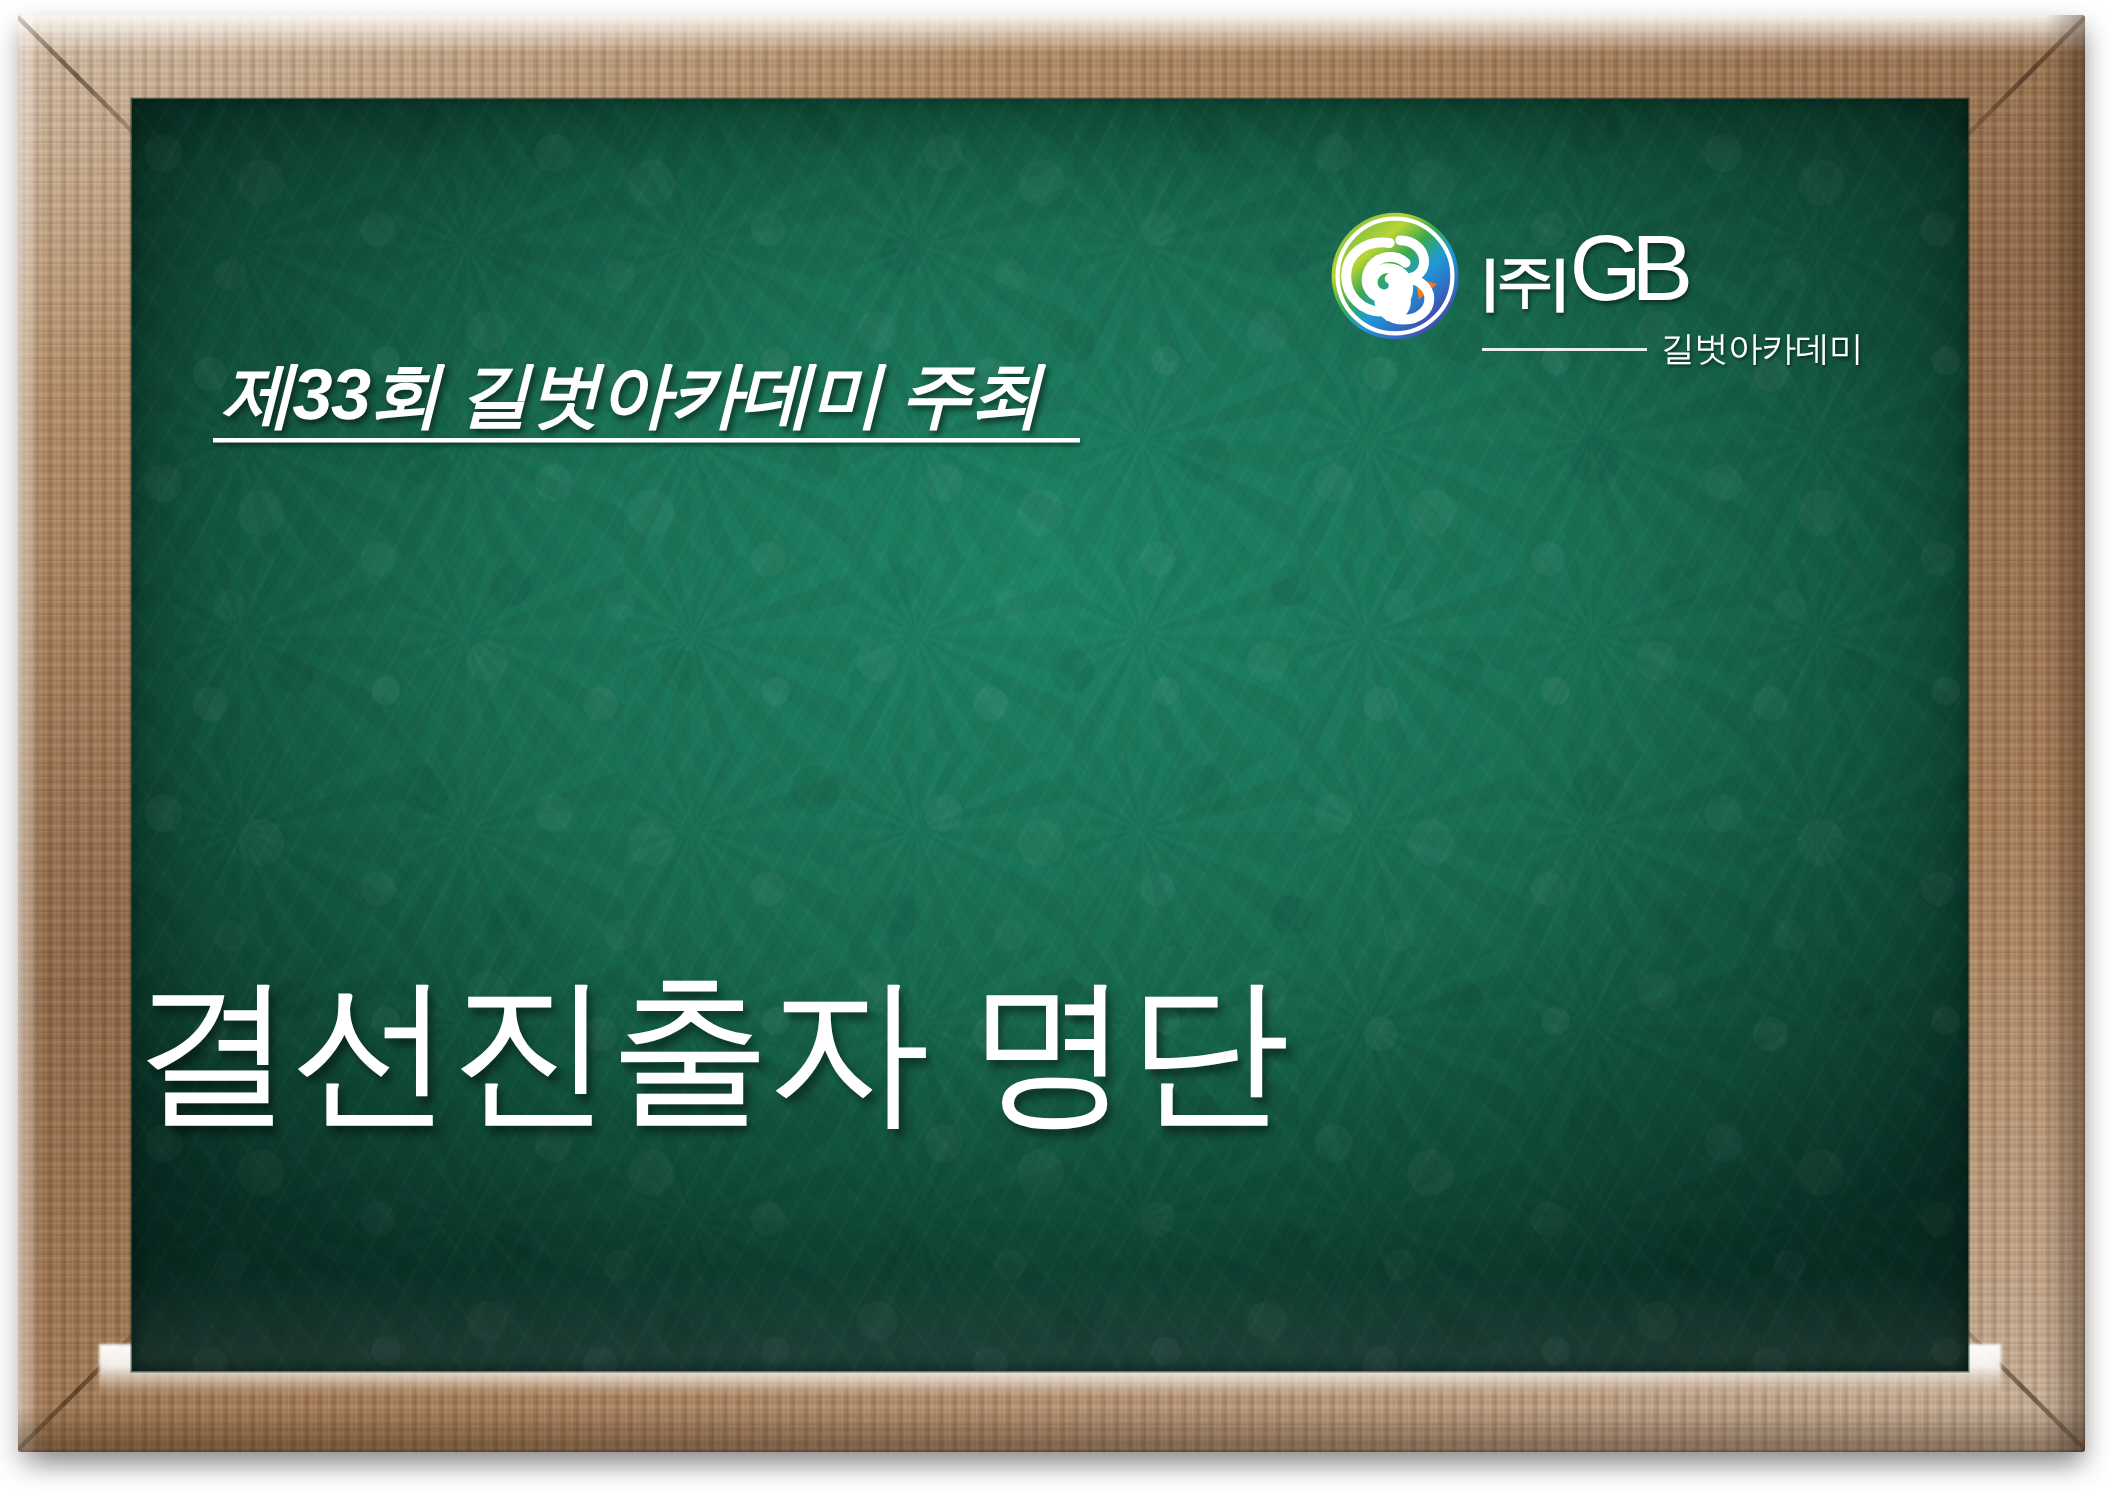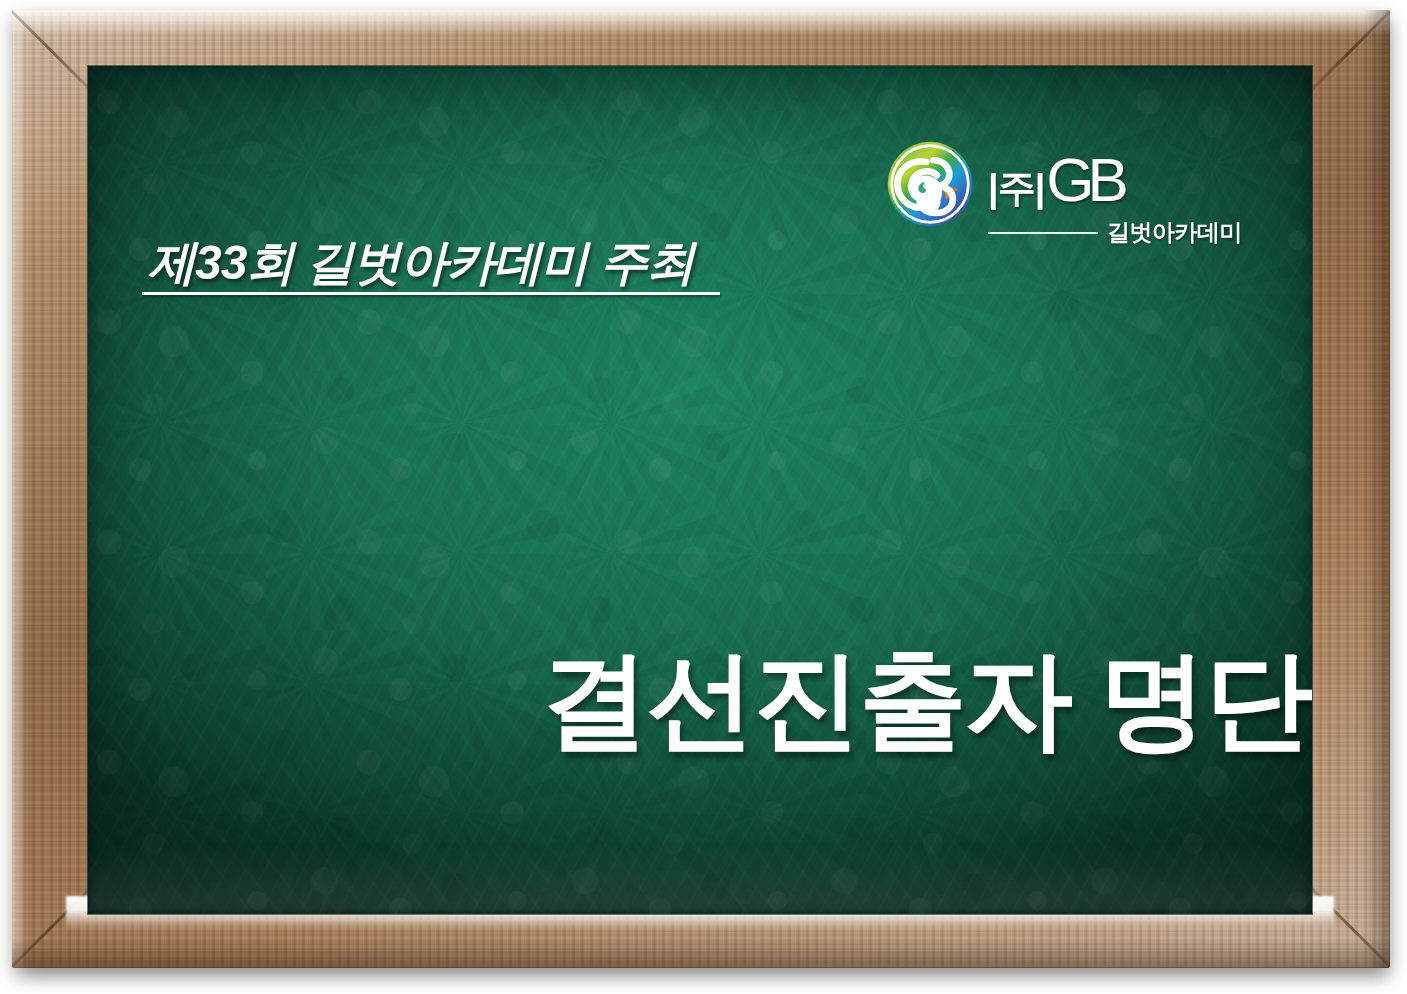--- a/index.html
+++ b/index.html
@@ -251,26 +251,26 @@
     white-space: nowrap;
     text-shadow:
       3px 5px 6px rgba(0,0,0,0.45),
       0 0 2px rgba(249,226,21,0.5);
   }
 
   
   .sub-title {
     position: absolute;
     left: 0;
-    right: 1px;
+    right: 12px;
     top: 580px;
-    text-align: right;
+    text-align: left;
     color: #ffffff;
     font-size: 108px;
-    font-weight: bold;
+    font-weight: normal;
     letter-spacing: -2px;
     line-height: 1;
     white-space: nowrap;
     text-shadow: 3px 5px 6px rgba(0,0,0,0.45);
   }
 
   
   .brand {
     position: absolute;
     right: 70px;
@@ -315,21 +315,21 @@
   }
   .brand-rule {
     flex: 1 1 auto;
     height: 2px;
     min-width: 110px;
     background: rgba(255,255,255,0.9);
   }
   .brand-academy {
     color: #ffffff;
     font-size: 23px;
-    font-weight: bold;
+    font-weight: normal;
     letter-spacing: -0.5px;
     white-space: nowrap;
     text-shadow: 1px 1px 2px rgba(0,0,0,0.5);
   }
 </style>
 </head>
 <body>
 
 <div class="stage">
 

